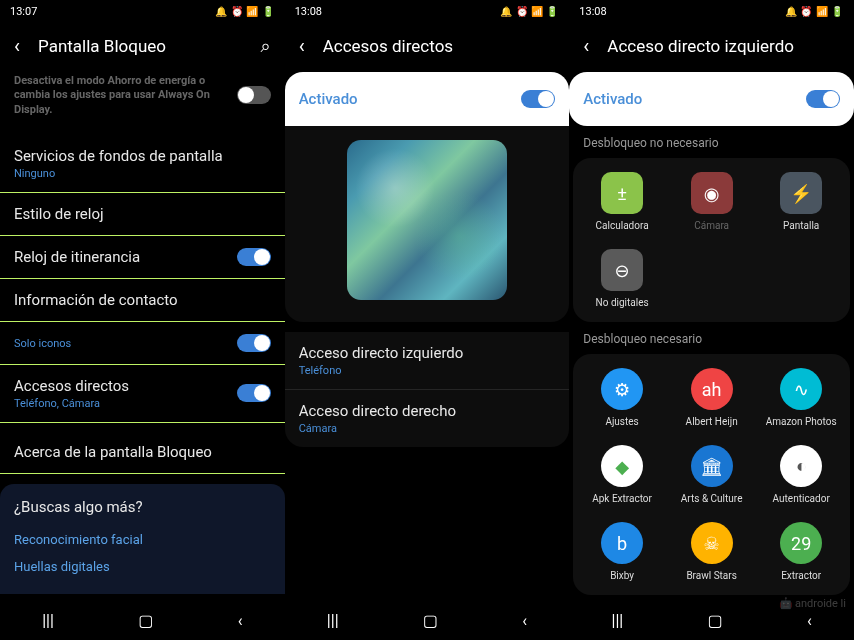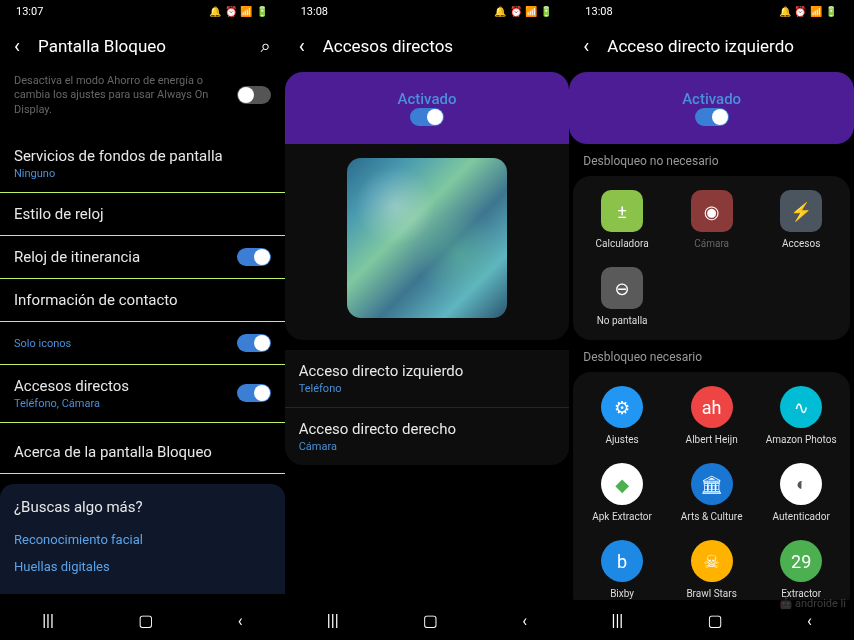--- a/index.html
+++ b/index.html
@@ -1,46 +1,46 @@
 <!DOCTYPE html>
 <html><head>
 <meta charset="utf-8">
 <style>
 * { margin: 0; padding: 0; box-sizing: border-box; font-family: -apple-system, Roboto, sans-serif; }
 body { background: #000; width: 854px; height: 640px; display: flex; overflow: hidden; }
 .phone { width: 284.67px; height: 640px; background: #000; position: relative; display: flex; flex-direction: column; }
-.status-bar { height: 22px; display: flex; justify-content: space-between; align-items: center; padding: 0 16px; color: #fff; font-size: 11px; }
+.status-bar { height: 22px; display: flex; justify-content: space-between; align-items: center; padding: 0 10px; color: #fff; font-size: 11px; }
 .status-right { display: flex; gap: 3px; align-items: center; }
 .status-right span { font-size: 10px; }
 .header { height: 48px; display: flex; align-items: center; padding: 0 14px; gap: 18px; color: #fff; }
 .back-arrow { font-size: 20px; color: #fff; }
 .header-title { font-size: 17px; flex: 1; }
 .search-icon { font-size: 18px; }
 .content { flex: 1; overflow: hidden; }
-.desc-text { color: #666; font-size: 11px; padding: 0 14px 6px; line-height: 1.3; }
+.desc-text { color: #666; font-size: 11px; padding: 0 14px 6px; line-height: 1.3; font-weight: bold; }
 .desc-row { display: flex; align-items: center; justify-content: space-between; padding: 4px 14px 10px; }
 .desc-row .desc-text { padding: 0; flex: 1; }
 .toggle { width: 34px; height: 18px; border-radius: 10px; position: relative; }
 .toggle.on { background: #3a7fd5; }
 .toggle.off { background: #555; }
 .toggle .knob { width: 16px; height: 16px; background: #fff; border-radius: 50%; position: absolute; top: 1px; }
 .toggle.on .knob { right: 1px; }
 .toggle.off .knob { left: 1px; }
 .list-item { padding: 12px 14px; border-bottom: 1px solid #bef264; }
 .list-item.with-toggle { display: flex; align-items: center; justify-content: space-between; gap: 20px; }
 .item-text { flex: 1; }
 .item-title { color: #e8e8e8; font-size: 15px; }
 .item-sub { color: #4a8fd8; font-size: 11px; margin-top: 2px; }
 .section-gap { height: 8px; background: #000; }
 .search-more { background: #0f172a; padding: 14px; border-radius: 14px 14px 0 0; margin-top: 10px; }
 .search-more-title { color: #e8e8e8; font-size: 15px; margin-bottom: 10px; }
 .search-link { color: #5ba3e8; font-size: 13px; padding: 6px 0; display: block; }
 .nav-bar { height: 40px; display: flex; justify-content: space-around; align-items: center; color: #fff; }
 .nav-bar span { font-size: 16px; }
-.activated-row { background: #4c1d95; padding: 18px 14px; display: flex; justify-content: space-between; align-items: center; margin-top: 2px; border-radius: 18px 18px 0 0; flex-direction: column; }
+.activated-row { background: #ffffff; padding: 18px 14px; display: flex; justify-content: space-between; align-items: center; margin-top: 2px; border-radius: 18px 18px 0 0; }
 .activated-text { color: #4a8fd8; font-size: 15px; font-weight: 500; }
 .preview-area { background: #0d0d0d; padding: 14px 0 22px; display: flex; justify-content: center; border-radius: 0 0 18px 18px; margin-bottom: 10px; }
 .preview-img { width: 160px; height: 160px; border-radius: 14px; background: linear-gradient(135deg, #2a6b8c 0%, #4a9bb0 20%, #7fc8a0 40%, #3d7590 60%, #5fb5c0 80%, #2a5570 100%); position: relative; overflow: hidden; }
 .preview-img::before { content:''; position:absolute; inset:0; background: radial-gradient(circle at 30% 30%, rgba(255,255,255,0.3) 0%, transparent 25%), radial-gradient(circle at 70% 60%, rgba(100,200,150,0.4) 0%, transparent 30%); }
 .shortcut-item { background: #0d0d0d; padding: 12px 14px; border-bottom: 1px solid #252525; }
 .shortcut-item:first-of-type { border-radius: 18px 18px 0 0; }
 .shortcut-item:last-of-type { border-radius: 0 0 18px 18px; border-bottom: none; }
 .section-label { color: #999; font-size: 12px; padding: 10px 14px 8px; }
 .app-grid { background: #101010; border-radius: 18px; padding: 14px 6px; display: grid; grid-template-columns: repeat(3, 1fr); gap: 18px 4px; margin: 0 4px; }
 .app-cell { display: flex; flex-direction: column; align-items: center; gap: 6px; }
@@ -194,25 +194,25 @@
         <div class="app-cell">
           <div class="app-icon square" style="background: rgb(139, 195, 74);">±</div>
           <div class="app-label">Calculadora</div>
         </div>
         <div class="app-cell">
           <div class="app-icon square" style="background: rgb(139, 58, 58);">◉</div>
           <div class="app-label dim">Cámara</div>
         </div>
         <div class="app-cell">
           <div class="app-icon square" style="background: rgb(74, 85, 96);">⚡</div>
-          <div class="app-label">Accesos</div>
+          <div class="app-label">Pantalla</div>
         </div>
         <div class="app-cell">
           <div class="app-icon square" style="background: rgb(90, 90, 90);">⊖</div>
-          <div class="app-label">No pantalla</div>
+          <div class="app-label">No digitales</div>
         </div>
       </div>
     <div class="section-label">Desbloqueo necesario</div>
     <div class="app-grid" id="grid-unlock">
         <div class="app-cell">
           <div class="app-icon" style="background: rgb(33, 150, 243);">⚙</div>
           <div class="app-label">Ajustes</div>
         </div>
         <div class="app-cell">
           <div class="app-icon" style="background: #ef4444;">ah</div>

